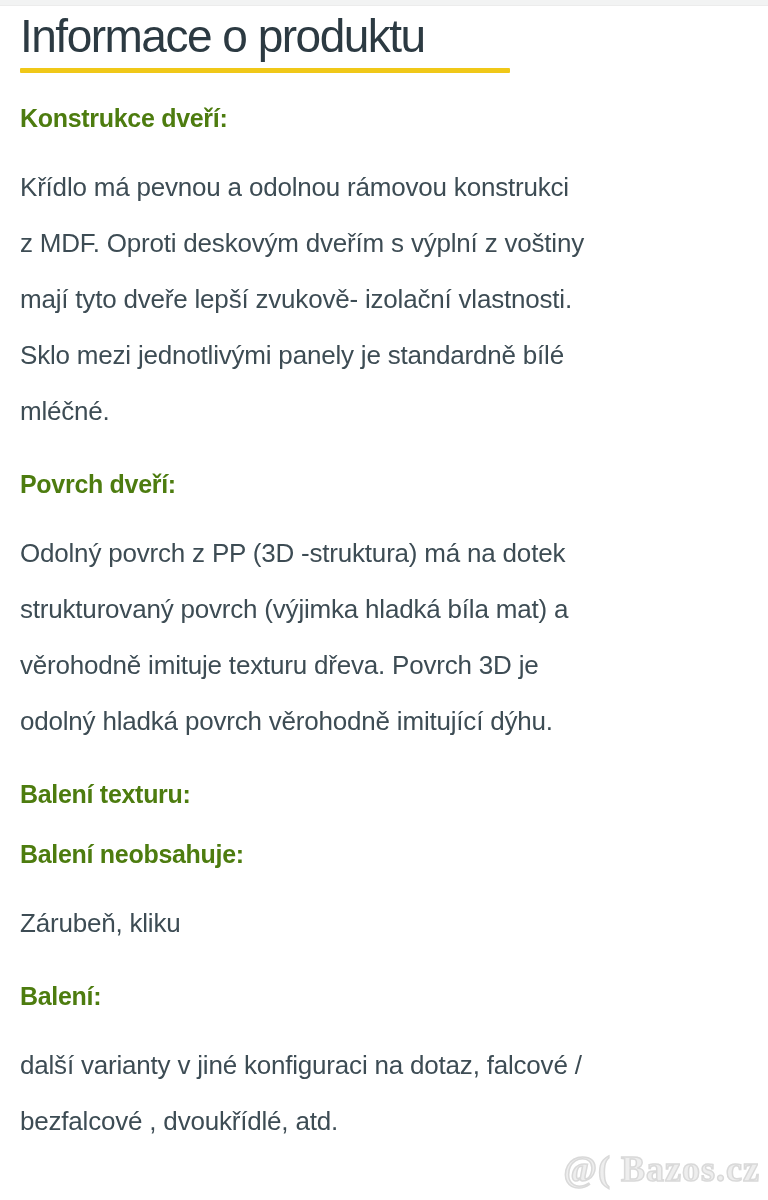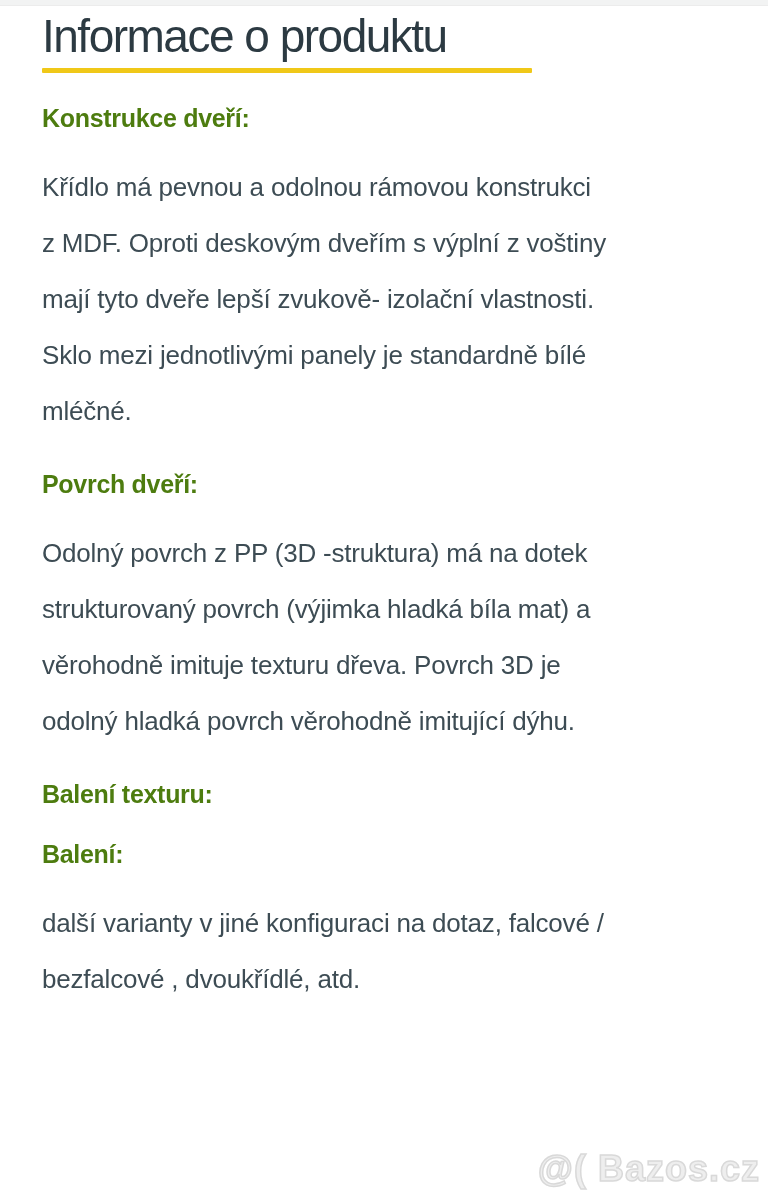--- a/index.html
+++ b/index.html
@@ -14,21 +14,21 @@
     overflow: hidden;
     font-family: "Liberation Sans", sans-serif;
   }
   .top-strip {
     width: 768px;
     height: 5px;
     background: #f2f3f3;
     border-bottom: 1px solid #ececec;
   }
   .content {
-    padding: 0 36px 0 42px;
+    padding: 0 36px 0 20px;
   }
   .page-title {
     margin: 6px 0 0 0;
     font-size: 46px;
     line-height: 48px;
     font-weight: 400;
     letter-spacing: -1.5px;
     color: #2c3a42;
   }
   .title-underline {
@@ -55,21 +55,21 @@
     font-size: 26px;
     line-height: 56px;
     letter-spacing: -0.2px;
     color: #3d4c54;
     white-space: pre-line;
   }
   .watermark {
     position: absolute;
     right: 8px;
     bottom: 10px;
-    font-family: Liberation Sans, sans-serif;
+    font-family: Liberation Serif, serif;
     font-size: 36px;
     font-weight: 700;
     letter-spacing: 1px;
     color: rgba(255,255,255,0.1);
     -webkit-text-stroke: 1.5px #d9d9d9;
     text-shadow: 0 0 1px #ececec;
   }
 </style>
 </head>
 <body>
@@ -95,20 +95,24 @@
     <p class="section-paragraph">Odolný povrch z PP (3D -struktura) má na dotek
 strukturovaný povrch (výjimka hladká bíla mat) a
 věrohodně imituje texturu dřeva. Povrch 3D je
 odolný hladká povrch věrohodně imitující dýhu.</p>
   </div>
 
   <div class="section">
     <h2 class="section-heading">Balení texturu:</h2>
   </div>
 
+  <div class="section">
+    <h2 class="section-heading">Balení neobsahuje:</h2>
+    <p class="section-paragraph">Zárubeň, kliku</p>
+  </div>
 
   <div class="section">
     <h2 class="section-heading">Balení:</h2>
     <p class="section-paragraph">další varianty v jiné konfiguraci na dotaz, falcové /
 bezfalcové , dvoukřídlé, atd.</p>
   </div>
 
 </div>
 
 <div class="watermark">@( Bazos.cz</div>

